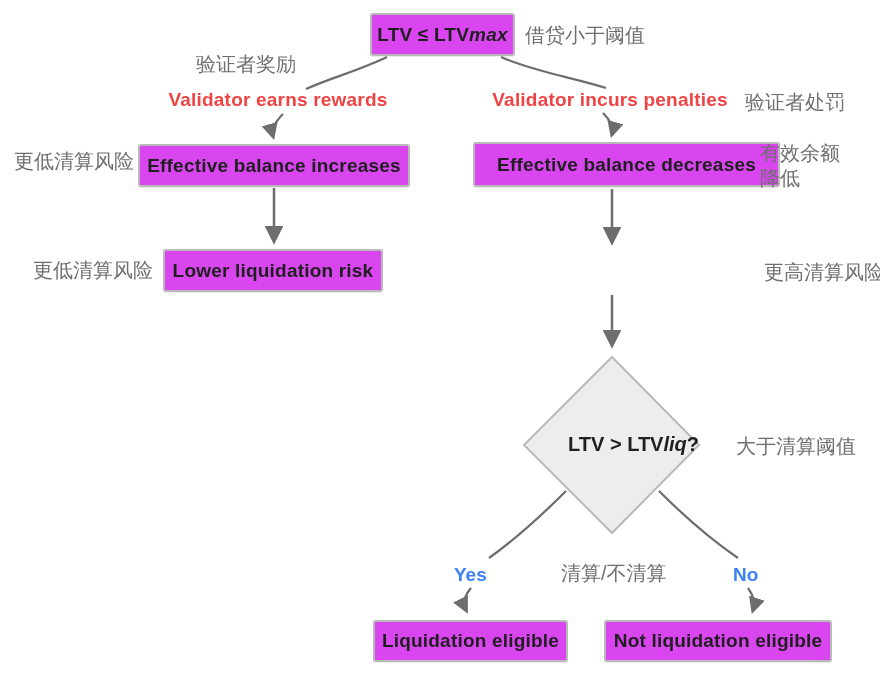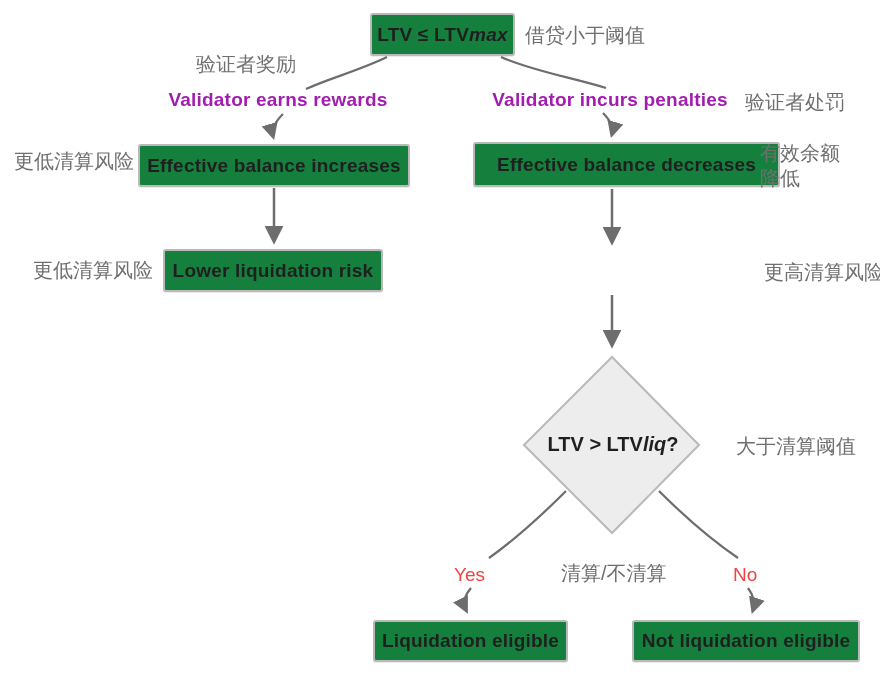--- a/index.html
+++ b/index.html
@@ -3,37 +3,37 @@
 <meta charset="utf-8">
 <style>
   html,body{margin:0;padding:0;background:#ffffff;}
   #stage{
     position:relative;width:880px;height:675px;background:#ffffff;
     font-family:"Liberation Sans","DejaVu Sans",sans-serif;overflow:hidden;
   }
   #connectors{position:absolute;left:0;top:0;width:880px;height:675px;}
   .node{
     position:absolute;display:flex;align-items:center;justify-content:center;
-    background:#15803d;border:2px solid #b9b9b9;border-radius:3px;
+    background:#d946ef;border:2px solid #b9b9b9;border-radius:3px;
     font-size:19px;font-weight:700;color:#1f1f1f;letter-spacing:0.2px;
     box-sizing:border-box;box-shadow:0 1px 0 rgba(0,0,0,0.08);
   }
   .label-en{
-    position:absolute;font-size:19px;font-weight:700;color:#a21caf;
+    position:absolute;font-size:19px;font-weight:700;color:#ef4444;
     white-space:nowrap;letter-spacing:0.2px;
   }
   .label-zh{
     position:absolute;font-size:20px;font-weight:400;color:#6f6f6f;
     white-space:nowrap;line-height:1.25;
   }
   .yesno{
-    position:absolute;font-size:19px;font-weight:400;color:#ef4444;white-space:nowrap;
+    position:absolute;font-size:19px;font-weight:700;color:#3b82f6;white-space:nowrap;
   }
   .diamond-text{
-    position:absolute;left:527px;top:433px;width:172px;text-align:center;
+    position:absolute;left:527px;top:433px;width:172px;text-align:right;
     font-size:20px;font-weight:700;color:#1f1f1f;white-space:nowrap;
   }
   .ital{font-style:italic;}
 </style>
 </head>
 <body>
 
 <div id="stage">
 
   <svg id="connectors" viewBox="0 0 880 675" xmlns="http://www.w3.org/2000/svg">
@@ -94,17 +94,17 @@
   </div>
   <div class="label-zh" style="left:736px;top:434px;">大于清算阈值</div>
 
   <div class="yesno" style="left:454px;top:564px;">Yes</div>
   <div class="label-zh" style="left:561px;top:561px;">清算/不清算</div>
   <div class="yesno" style="left:733px;top:564px;">No</div>
 
   <div class="node" style="left:373px;top:620px;width:195px;height:42px;">
     <span>Liquidation eligible</span>
   </div>
-  <div class="node" style="left:632px;top:620px;width:228px;height:42px;">
+  <div class="node" style="left:604px;top:620px;width:228px;height:42px;">
     <span>Not liquidation eligible</span>
   </div>
 
 </div>
 
 </body></html>

